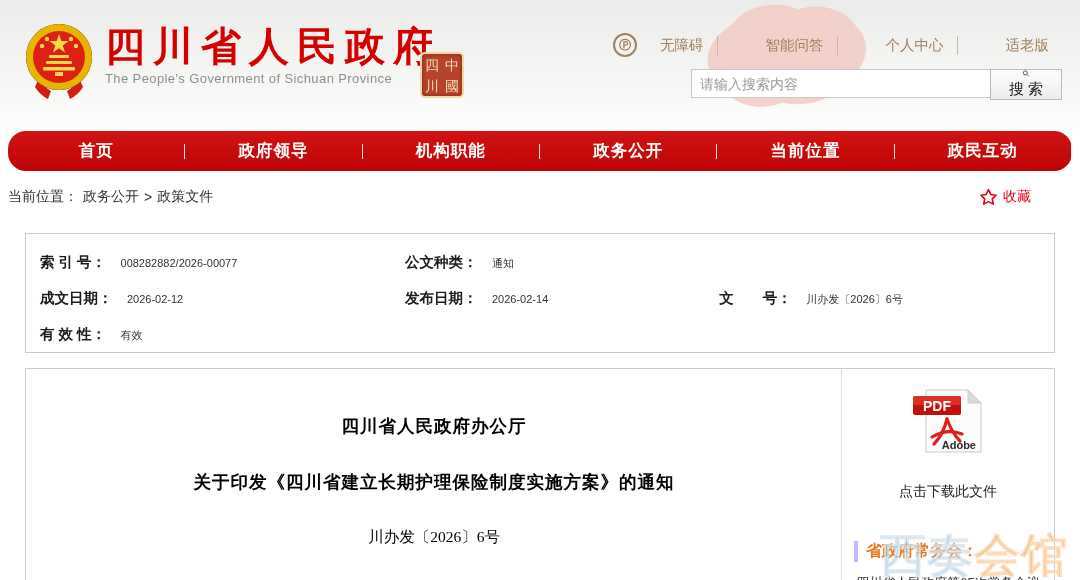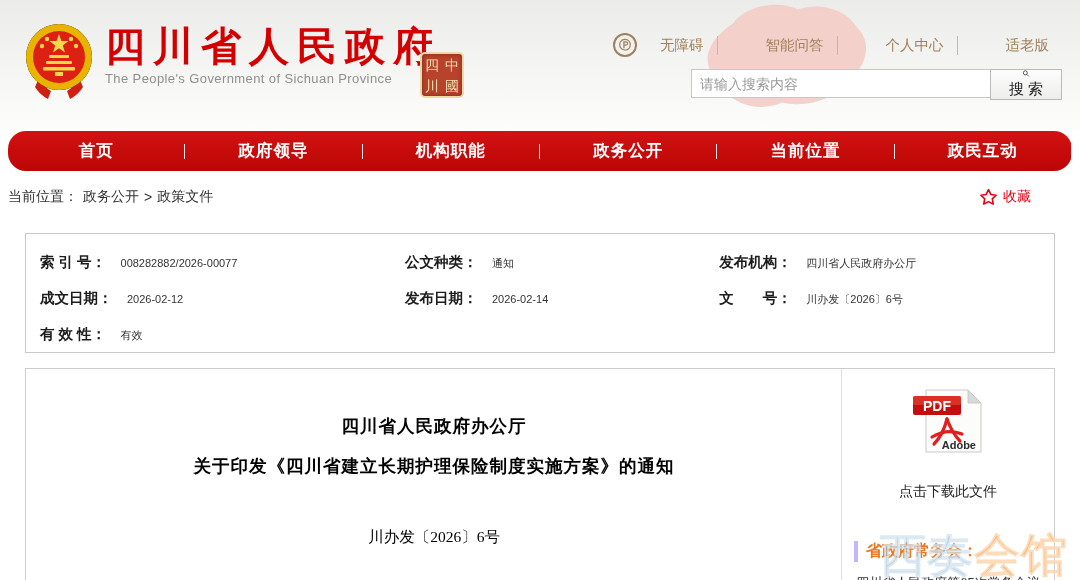--- a/index.html
+++ b/index.html
@@ -54,21 +54,21 @@
   .lbl{font-weight:bold;color:#1c1c1c;font-size:14.5px;}
   .val{color:#333;font-size:11px;margin-left:10px;}
 
   
   .content-box{position:absolute;top:368px;left:25px;width:1030px;height:230px;
                border:1px solid #ccc;background:#fff;box-sizing:border-box;}
   .article{position:absolute;left:0;top:0;right:212px;bottom:0;}
   .art-line{position:absolute;left:0;right:0;text-align:center;
             font-family:"Liberation Serif","DejaVu Serif",serif;color:#000;}
   .art-org{top:45px;font-size:17.5px;font-weight:bold;letter-spacing:1px;}
-  .art-title{top:85px;font-size:17.5px;font-weight:bold;letter-spacing:1px;text-align:center;}
+  .art-title{top:101px;font-size:17.5px;font-weight:bold;letter-spacing:1px;text-align:center;}
   .art-docno{top:158px;font-size:15.5px;}
   .sidebar{position:absolute;right:0;top:0;width:212px;bottom:0;border-left:1px solid #ddd;
            text-align:center;}
   .pdf-wrap{margin-top:18px;cursor:pointer;display:inline-block;}
   .dl-label{margin-top:24px;font-size:14px;color:#222;cursor:pointer;}
   .side-section{margin-top:40px;text-align:left;}
   .side-head{margin-left:12px;border-left:4px solid #c4b5fd;padding-left:8px;
              color:#e87722;font-size:16px;font-weight:bold;}
   .side-item{margin:12px 6px 0 10px;font-size:13px;color:#333;white-space:nowrap;cursor:pointer;}
 
@@ -175,24 +175,20 @@
   <div class="info-box">
     <div class="info-row">
       <div>
         <span class="lbl">索 引 号：</span>
         <span class="val">008282882/2026-00077</span>
       </div>
       <div>
         <span class="lbl">公文种类：</span>
         <span class="val">通知</span>
       </div>
-      <div>
-        <span class="lbl">发布机构：</span>
-        <span class="val">四川省人民政府办公厅</span>
-      </div>
     </div>
     <div class="info-row">
       <div>
         <span class="lbl">成文日期：</span>
         <span class="val">2026-02-12</span>
       </div>
       <div>
         <span class="lbl">发布日期：</span>
         <span class="val">2026-02-14</span>
       </div>

